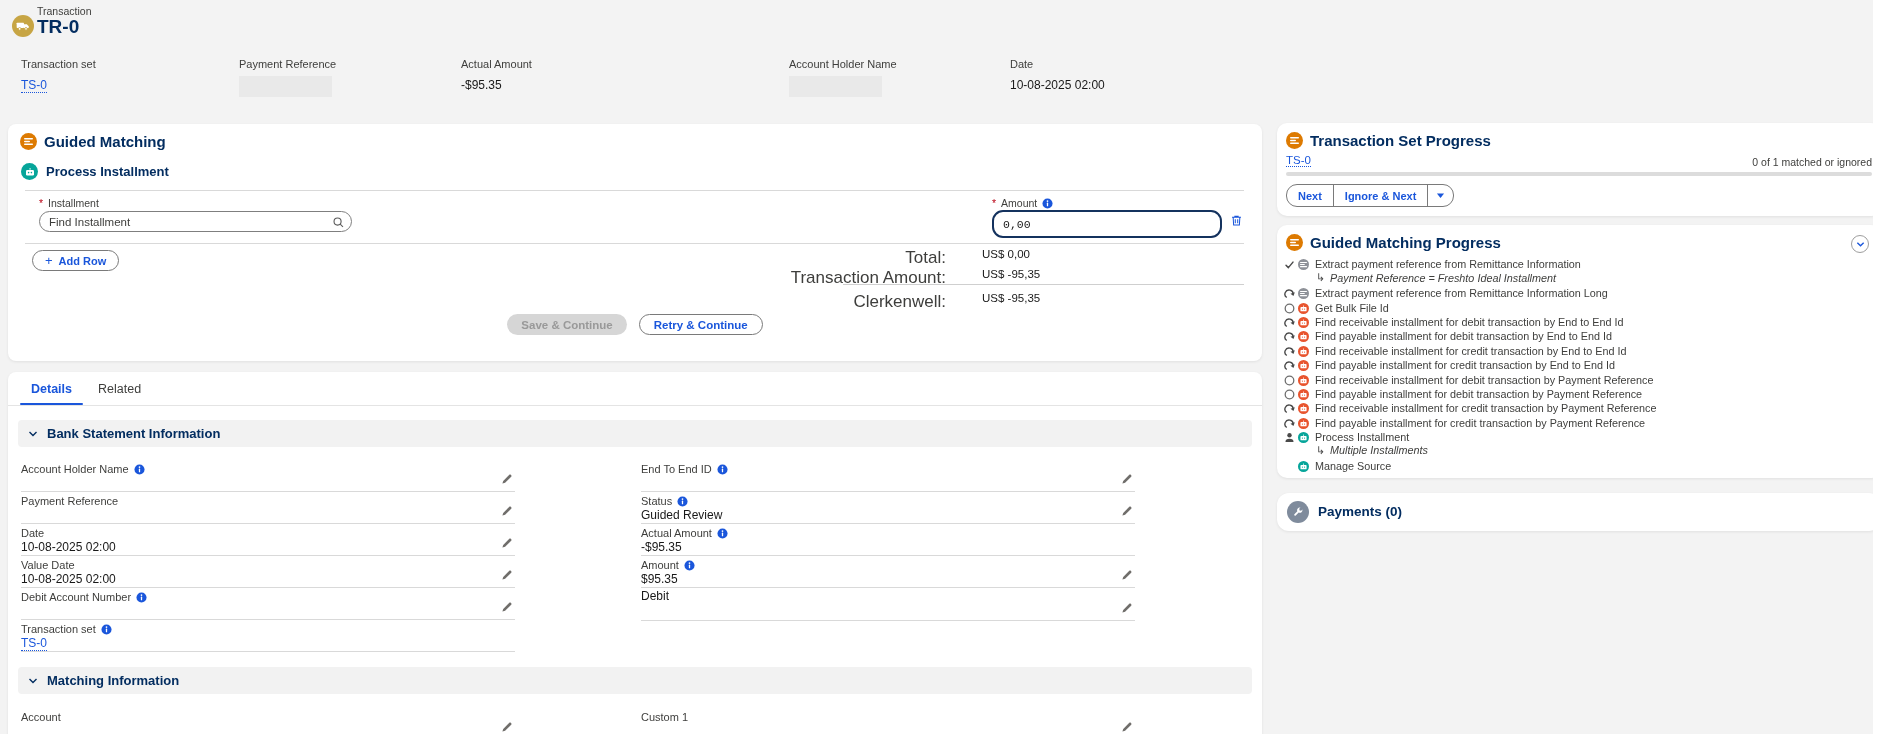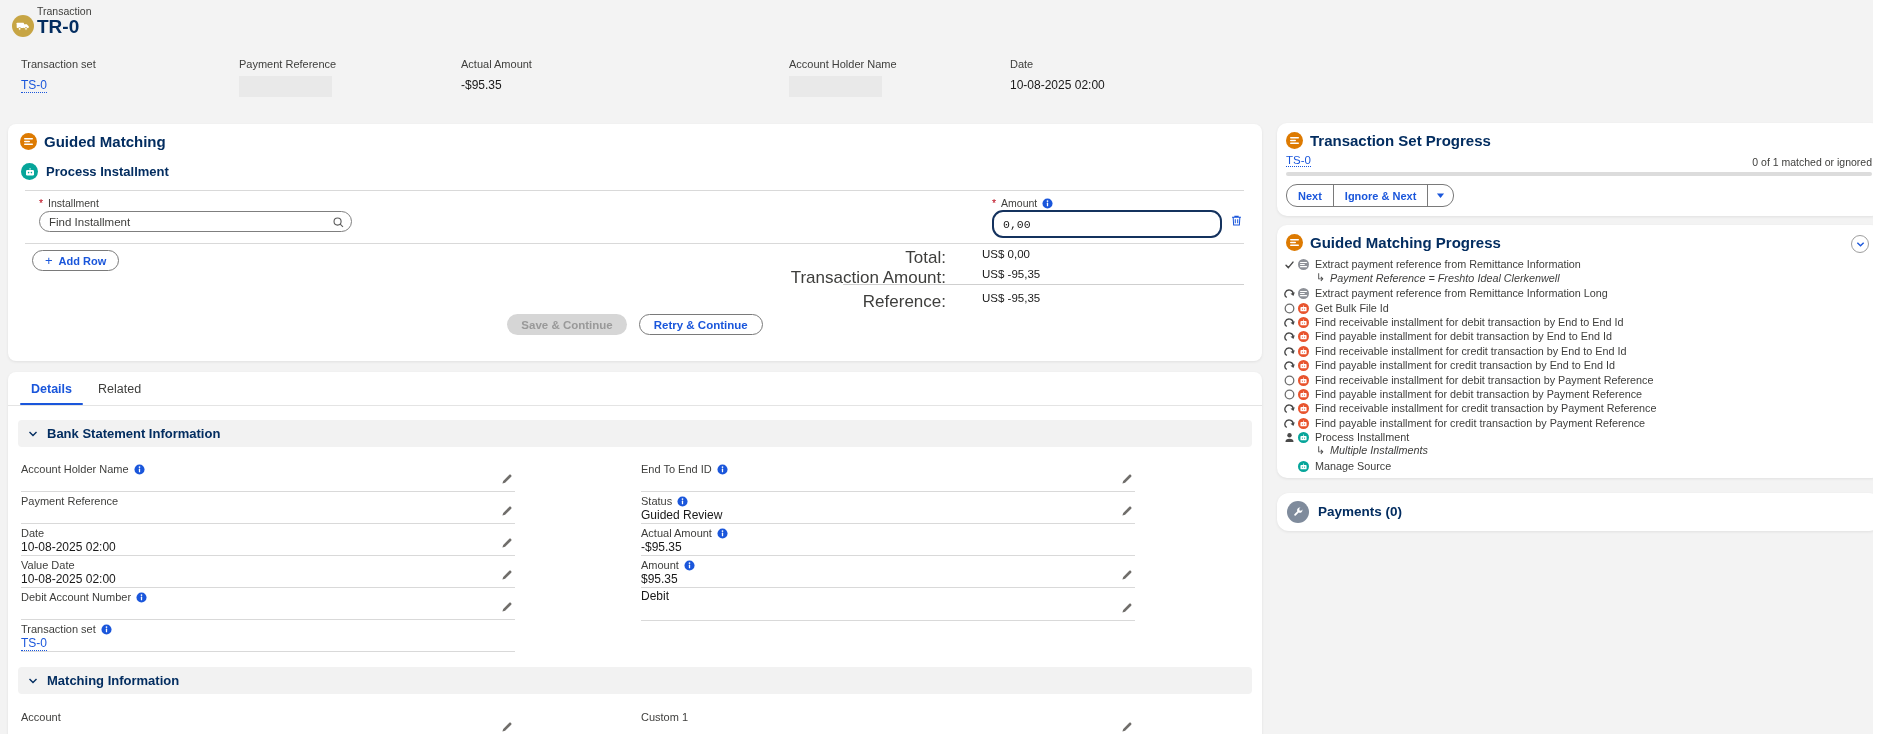--- a/index.html
+++ b/index.html
@@ -212,21 +212,21 @@
     <div class="trow t1">
       <span class="tl">Total:</span>
       <span class="tv">US$ 0,00</span>
     </div>
     <div class="trow t2">
       <span class="tl">Transaction Amount:</span>
       <span class="tv">US$ -95,35</span>
     </div>
     <div class="tdiv"></div>
     <div class="trow t3">
-      <span class="tl">Reference:</span>
+      <span class="tl">Clerkenwell:</span>
       <span class="tv">US$ -95,35</span>
     </div>
 
     <div class="gmact">
       <button class="btn disabled" disabled="">Save &amp; Continue</button>
       <button class="btn neutral">Retry &amp; Continue</button>
     </div>
   </div>
 
   <div class="card c2">
@@ -462,21 +462,21 @@
             <svg width="7" height="7" viewBox="0 0 8 8">
               <rect y="1" width="8" height="1.3" rx=".6" fill="#fff"></rect>
               <rect y="3.4" width="5.5" height="1.3" rx=".6" fill="#fff"></rect>
               <rect y="5.8" width="8" height="1.3" rx=".6" fill="#fff"></rect>
             </svg>
           </span>
         <span class="slabel">Extract payment reference from Remittance Information</span>
       </div>
       <div class="snote">
         <span class="arr">↳</span>
-        <span>Payment Reference = Freshto Ideal Clerkenwell</span>
+        <span>Payment Reference = Freshto Ideal Installment</span>
       </div>
       <div class="step">
         <span class="st">
             <svg width="11" height="11" viewBox="0 0 12 12">
               <path d="M3 10.4A4.5 4.5 0 1 1 10 7" fill="none" stroke="#4a4a4a" stroke-width="1.5"></path>
               <path d="M11.8 4.6l-1.5 4-3.2-2.2z" fill="#4a4a4a"></path>
             </svg>
           </span>
         <span class="bdg bg-g">
             <svg width="7" height="7" viewBox="0 0 8 8">

